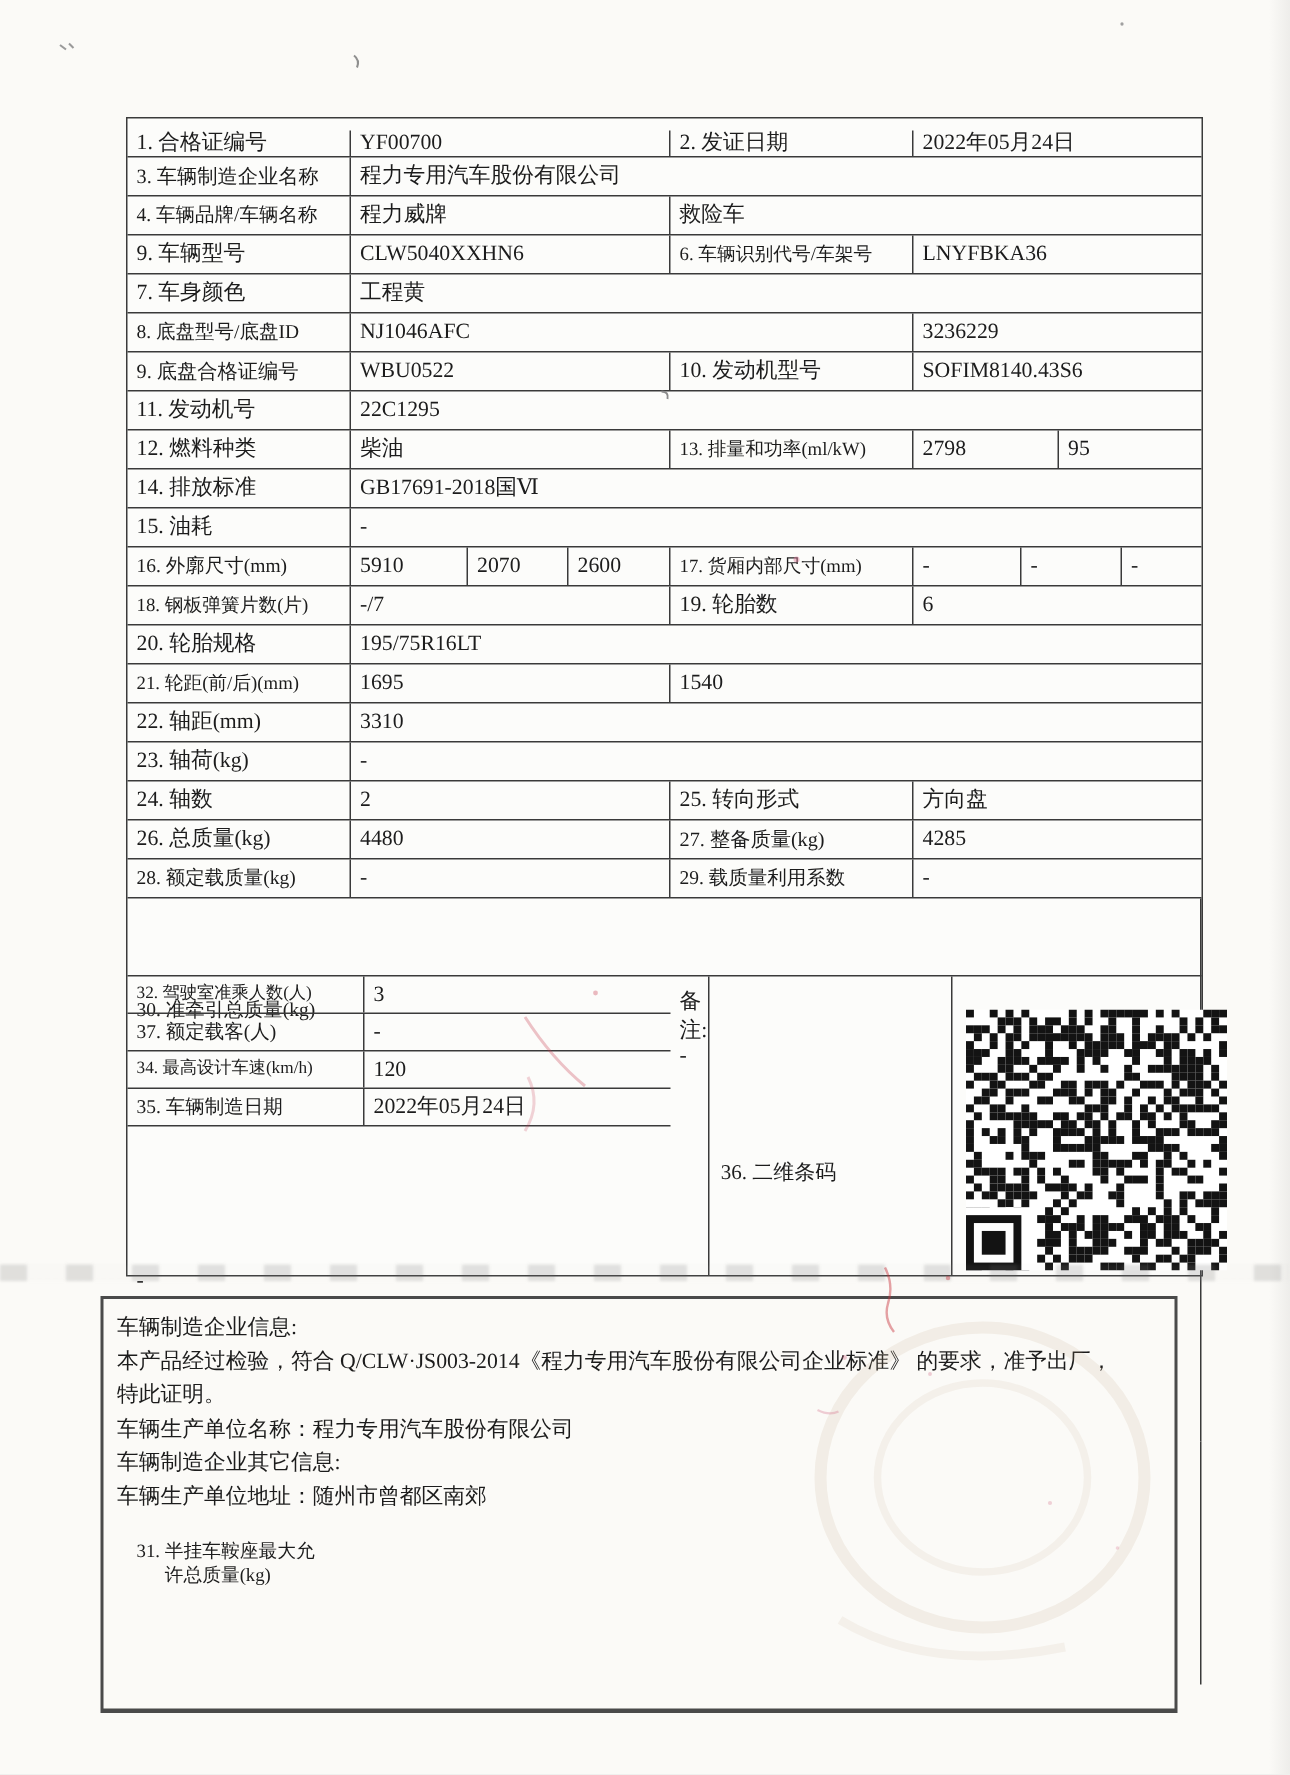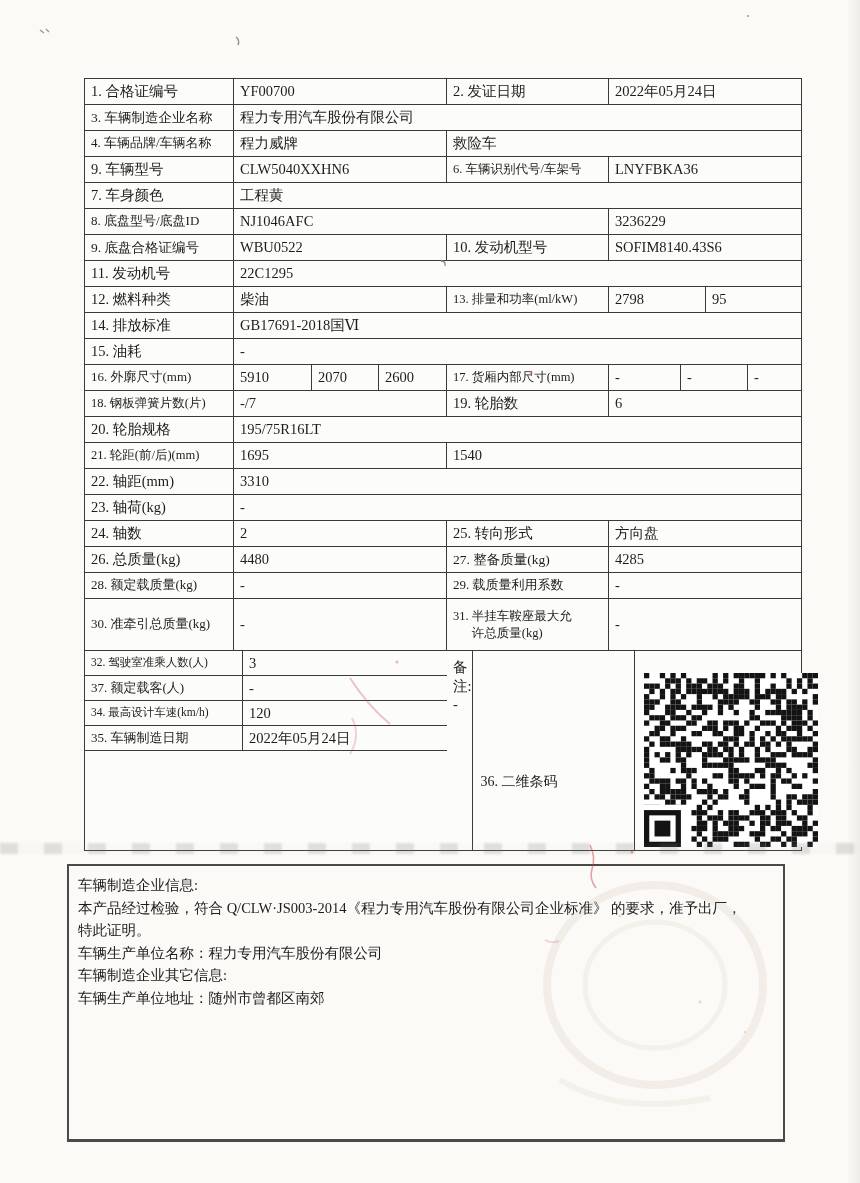--- a/index.html
+++ b/index.html
@@ -30,21 +30,21 @@
         filter:blur(1.2px);}
   .artifacts{position:absolute;left:0;top:0;pointer-events:none;z-index:5;}
 </style>
 </head>
 <body>
 
 <div class="page">
 
   <div class="vtable">
     <div id="rows">
-        <div class="trow" style="height: 26px;">
+        <div class="trow" style="height: 26px; align-items: flex-end;">
           <div class="cell" style="flex: 0 0 149px;">1. 合格证编号</div>
           <div class="cell" style="flex: 0 0 213px;">YF00700</div>
           <div class="cell" style="flex: 0 0 162px;">2. 发证日期</div>
           <div class="cell" style="flex: 0 0 192px;">2022年05月24日</div>
         </div>
         <div class="trow" style="height: 26px;">
           <div class="cell" style="flex: 0 0 149px; font-size: 13.5px;">3. 车辆制造企业名称</div>
           <div class="cell" style="flex: 0 0 567px;">程力专用汽车股份有限公司</div>
         </div>
         <div class="trow" style="height: 26px;">
@@ -136,21 +136,21 @@
           <div class="cell" style="flex: 0 0 213px;">4480</div>
           <div class="cell" style="flex: 0 0 162px; font-size: 13.5px;">27. 整备质量(kg)</div>
           <div class="cell" style="flex: 0 0 192px;">4285</div>
         </div>
         <div class="trow" style="height: 26px;">
           <div class="cell" style="flex: 0 0 149px; font-size: 13px;">28. 额定载质量(kg)</div>
           <div class="cell" style="flex: 0 0 213px;">-</div>
           <div class="cell" style="flex: 0 0 162px; font-size: 13px;">29. 载质量利用系数</div>
           <div class="cell" style="flex: 0 0 192px;">-</div>
         </div>
-        <div class="trow" style="height: 52px;">
+        <div class="trow" style="height: 52px; flex-direction: column;">
           <div class="cell" style="flex: 0 0 149px; font-size: 13px;">30. 准牵引总质量(kg)</div>
           <div class="cell" style="flex: 0 0 213px;">-</div>
           <div class="cell pre" style="flex: 0 0 162px; font-size: 12.5px;">31. 半挂车鞍座最大允
       许总质量(kg)</div>
           <div class="cell" style="flex: 0 0 192px;">-</div>
         </div>
       </div>
     <div class="trow-bottom">
       <div class="bl-col">
         <div id="bl-rows">

